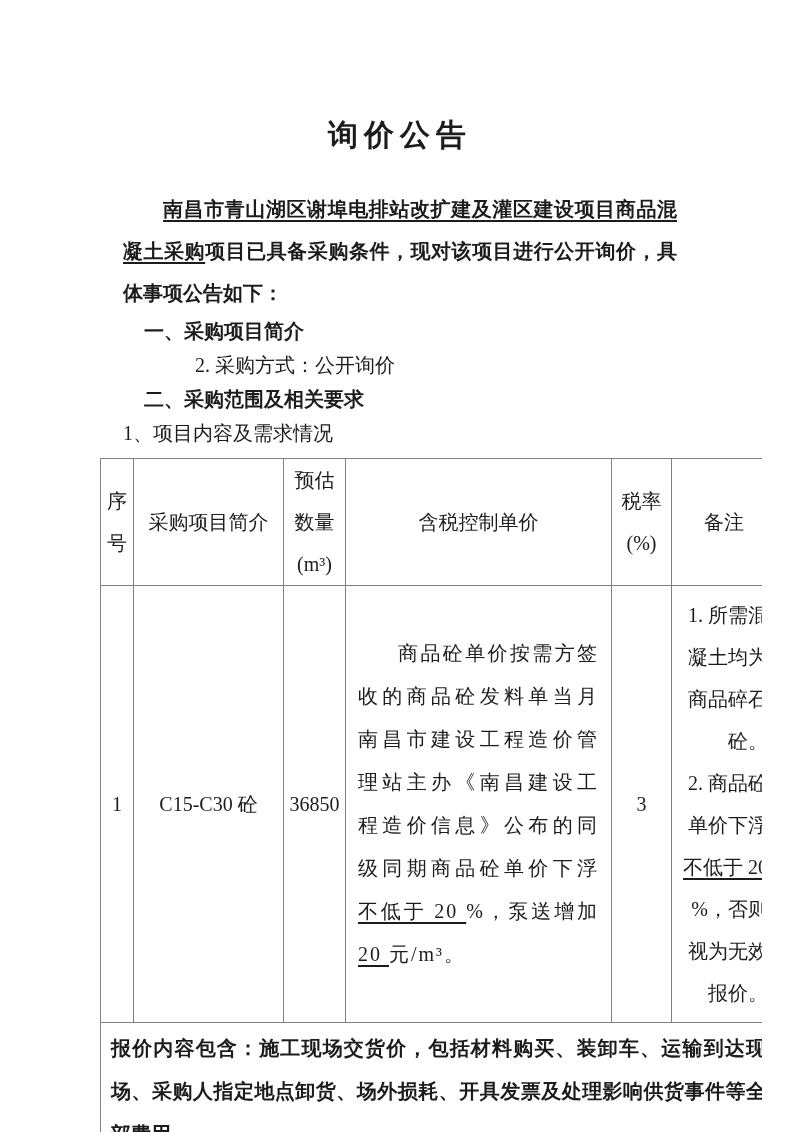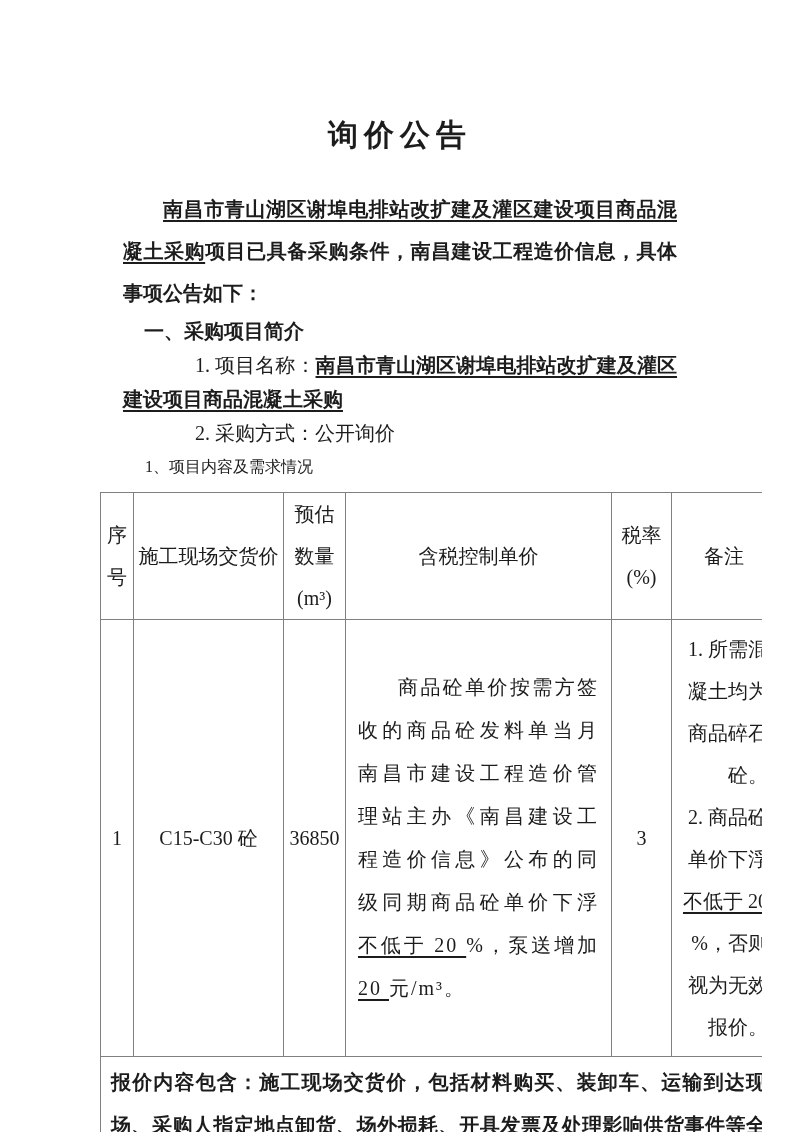--- a/index.html
+++ b/index.html
@@ -38,22 +38,22 @@
     font-weight: bold;
   }
   .item {
     margin: 0 23px;
     font-size: 20px;
     line-height: 34px;
     text-indent: 72px;
     text-align: justify;
   }
   .sub-heading {
-    margin: 0 23px 0 45px;
-    font-size: 16px;
+    margin: 0 23px 0 23px;
+    font-size: 20px;
     line-height: 34px;
   }
   .u { text-decoration: underline; text-underline-offset: 4px; }
   .b { font-weight: bold; }
 
   table.req-table {
     width: 676px;
     margin-top: 8px;
     border-collapse: collapse;
     table-layout: fixed;
@@ -94,46 +94,46 @@
     text-align: justify;
   }
 </style>
 </head>
 <body>
 
 <div class="page">
 
   <h1 class="doc-title">询价公告</h1>
 
-  <p class="intro"><span class="u b">南昌市青山湖区谢埠电排站改扩建及灌区建设项目商品混凝土采购</span><span class="b">项目已具备采购条件，南昌建设工程造价信息，具体事项公告如下：</span></p>
+  <p class="intro"><span class="u b">南昌市青山湖区谢埠电排站改扩建及灌区建设项目商品混凝土采购</span><span class="b">项目已具备采购条件，现对该项目进行公开询价，具体事项公告如下：</span></p>
 
   <p class="sec-heading">一、采购项目简介</p>
 
-  <p class="item"><span>1. 项目名称：</span><span class="u b">南昌市青山湖区谢埠电排站改扩建及灌区建设项目商品混凝土采购</span></p>
 
   <p class="item">2. 采购方式：公开询价</p>
 
 
+  <p class="sec-heading">二、采购范围及相关要求</p>
 
   <p class="sub-heading">1、项目内容及需求情况</p>
 
   <table class="req-table">
     <colgroup>
       <col style="width:33px">
       <col style="width:150px">
       <col style="width:62px">
       <col style="width:266px">
       <col style="width:60px">
       <col style="width:105px">
     </colgroup>
     <tbody>
       <tr class="header-row">
         <th>序
 号</th>
-        <th>施工现场交货价</th>
+        <th>采购项目简介</th>
         <th>预估
 数量
 (m³)</th>
         <th>含税控制单价</th>
         <th>税率
 (%)</th>
         <th>备注</th>
       </tr>
       <tr class="data-row">
         <td class="center">1</td>

